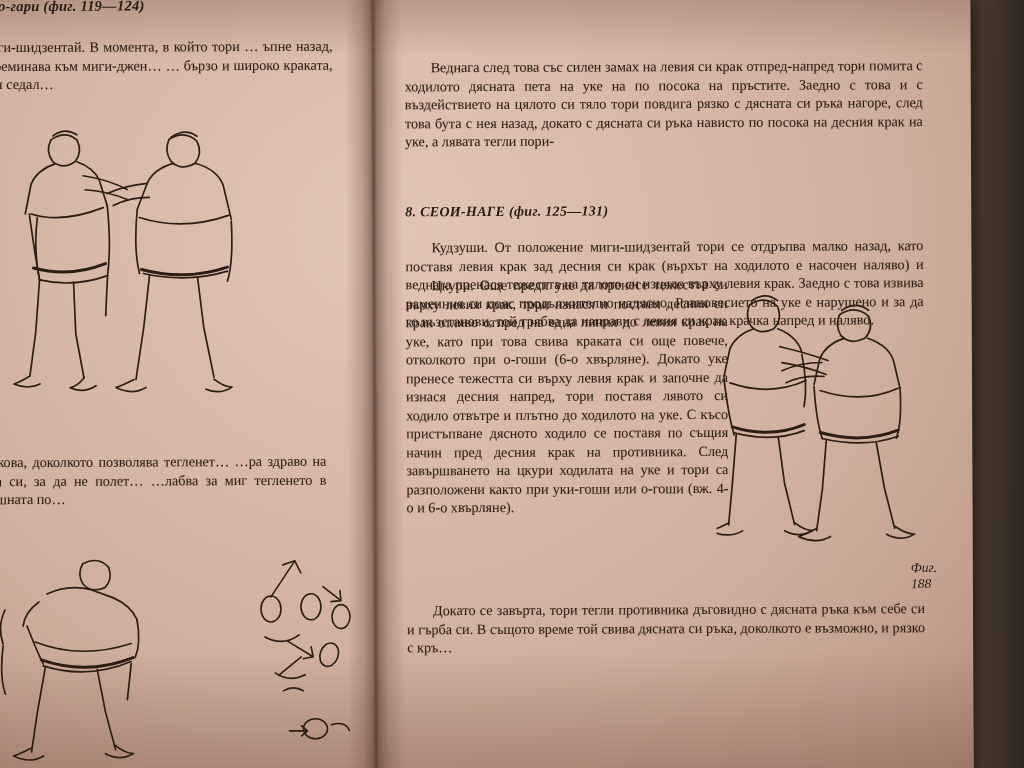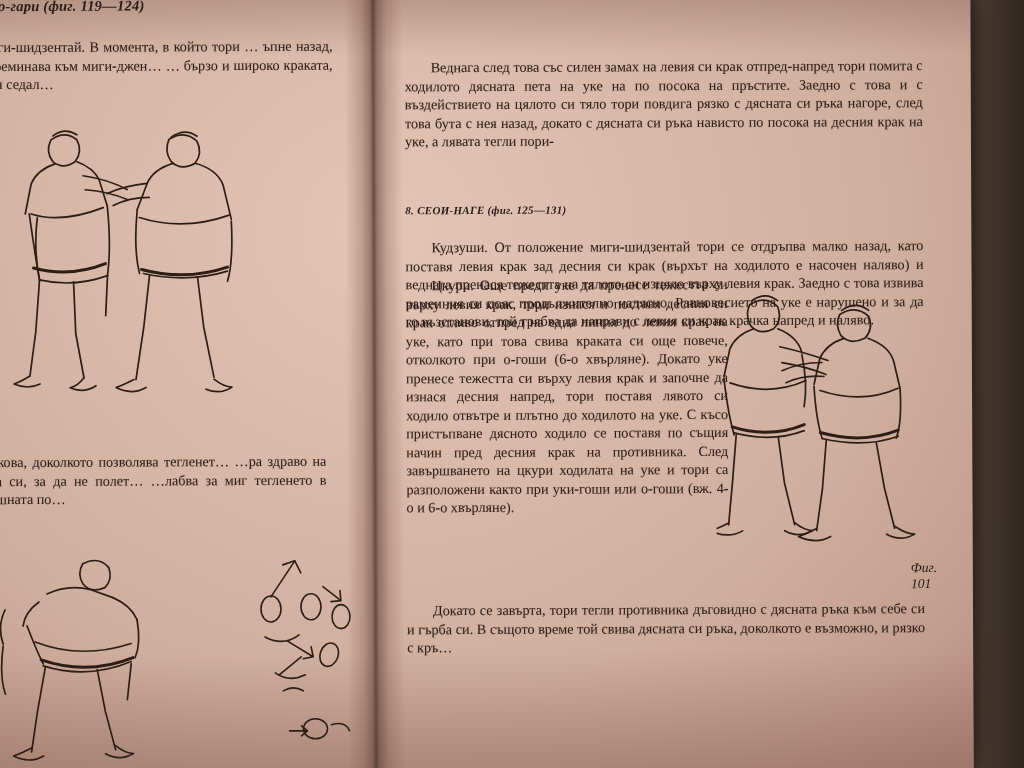--- a/index.html
+++ b/index.html
@@ -108,21 +108,21 @@
   .l-para2 {
     position: absolute;
     left: -38px; top: 455px;
     width: 370px;
   }
 
   
   .r-para1 { position: absolute; left: 20px; top: 62px; width: 518px; }
   .r-sec {
     position: absolute; left: 20px; top: 208px;
-    font-size: 11px; font-weight: bold; font-style: italic;
+    font-size: 14px; font-weight: bold; font-style: italic;
     letter-spacing: .3px;
   }
   .r-para2 { position: absolute; left: 20px; top: 242px; width: 518px; }
   .r-colnarrow { position: absolute; left: 20px; top: 280px; width: 322px; }
   .r-para3 { position: absolute; left: 20px; top: 605px; width: 518px; }
   .fig-cap {
     position: absolute; left: 524px; top: 566px;
     font-size: 13.6px; font-style: italic;
   }
 
@@ -312,21 +312,21 @@
             <path d="M108 92 q-20 -2 -38 6"></path>
             <path d="M110 156 l-4 48 l-6 42"></path>
             <path d="M160 158 l8 46 l10 40"></path>
             <path d="M100 244 q-12 6 -18 8 q18 8 32 0"></path>
             <path d="M178 242 q12 8 20 8 q-14 8 -28 0"></path>
             <path d="M104 148 q42 12 78 -2" stroke-width="3"></path>
           </g>
         </svg>
       </div>
 
-      <div class="fig-cap">Фиг. 101</div>
+      <div class="fig-cap">Фиг. 188</div>
 
       <div class="r-para3 p ind">Докато се завърта, тори тегли противника дъговидно с дясната ръка към себе си и гърба си. В същото време той свива дясната си ръка, доколкото е възможно, и рязко с кръ…</div>
     </div>
 
     <div class="grain"></div>
   </div>
 
 
 </div>
 

